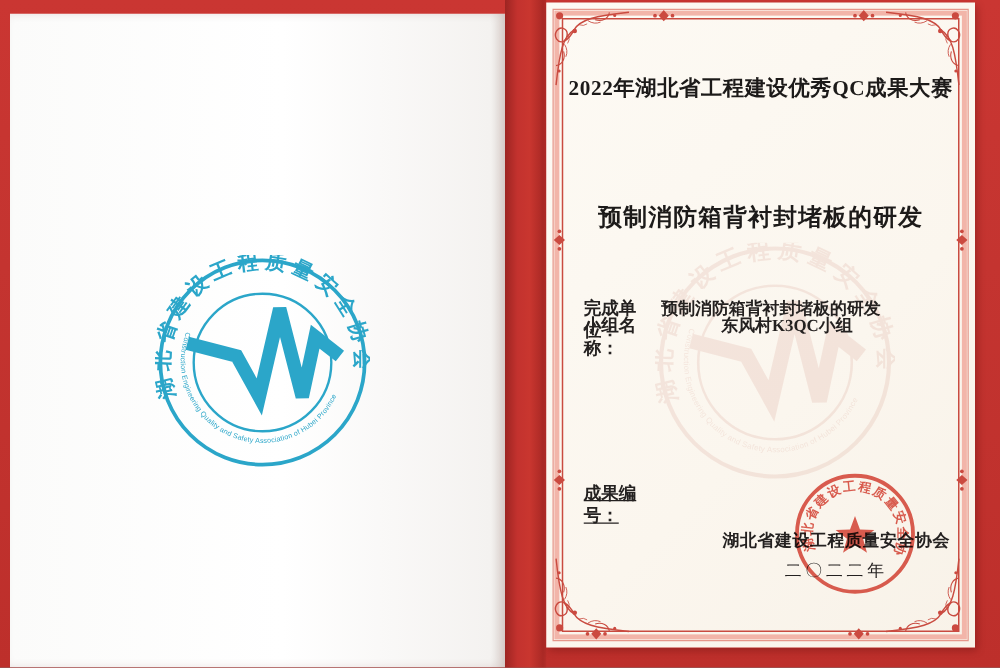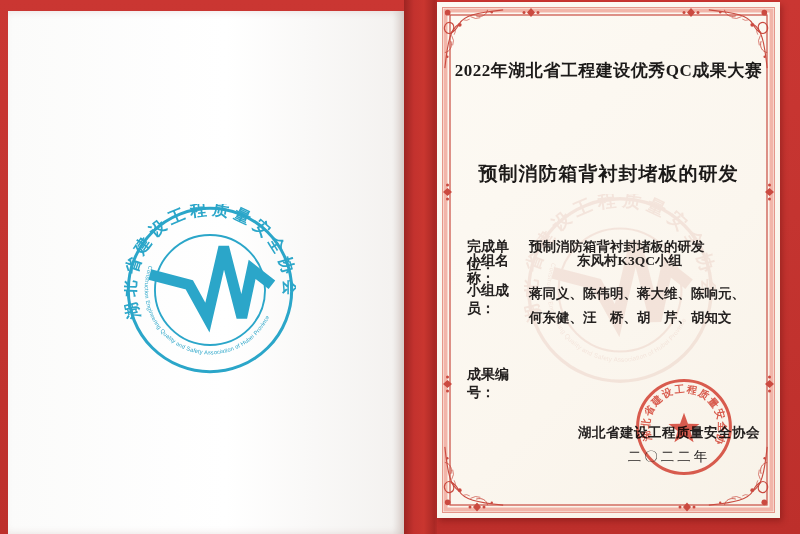--- a/index.html
+++ b/index.html
@@ -37,21 +37,21 @@
   .cert-grade{top:100px;font-size:16px;font-weight:700;letter-spacing:2px;}
   .cert-project{top:159px;font-size:19px;font-weight:700;letter-spacing:1px;}
   .field-row{position:absolute;left:30px;display:flex;color:#242120;}
   .field-label{width:62px;font-size:14px;font-weight:700;flex:none;}
   .field-value{font-size:13.5px;font-weight:700;margin-left:0;}
   .row-1{top:236px;}
   .row-2{top:250px;gap:48px;}
   .row-3{top:280px;}
   .members .field-value{line-height:24px;}
   .members .field-value .vline{display:block;white-space:pre;}
-  .serial-row{top:364px;}
+  .serial-row{top:384px;text-decoration:underline;}
   .serial-row .field-value{margin-left:10px;font-size:13.5px;}
   .issuer-block{position:absolute;left:112px;top:422px;width:240px;text-align:center;color:#242120;}
   .issuer-name{font-size:13.5px;font-weight:700;letter-spacing:.5px;}
   .issue-year{font-size:13.5px;font-weight:400;letter-spacing:3px;margin-top:6px;}
   .award-seal{position:absolute;left:196px;top:374px;width:102px;height:102px;opacity:.88;mix-blend-mode:multiply;}
   .defs-holder{position:absolute;width:0;height:0;overflow:hidden;}
 </style>
 </head>
 <body>
 
@@ -161,27 +161,20 @@
     <div class="field-row row-1">
       <span class="field-label">完成单位：</span>
       <span class="field-value">预制消防箱背衬封堵板的研发</span>
     </div>
 
     <div class="field-row row-2">
       <span class="field-label">小组名称：</span>
       <span class="field-value">东风村K3QC小组</span>
     </div>
 
-    <div class="field-row row-3 members">
-      <span class="field-label">小组成员：</span>
-      <span class="field-value">
-        <span class="vline">蒋同义、陈伟明、蒋大维、陈响元、</span>
-        <span class="vline">何东健、汪　桥、胡　芹、胡知文</span>
-      </span>
-    </div>
 
     <div class="field-row serial-row">
       <span class="field-label">成果编号：</span>
     </div>
 
     <div class="issuer-block">
       <div class="issuer-name">湖北省建设工程质量安全协会</div>
       <div class="issue-year">二〇二二年</div>
     </div>
 

